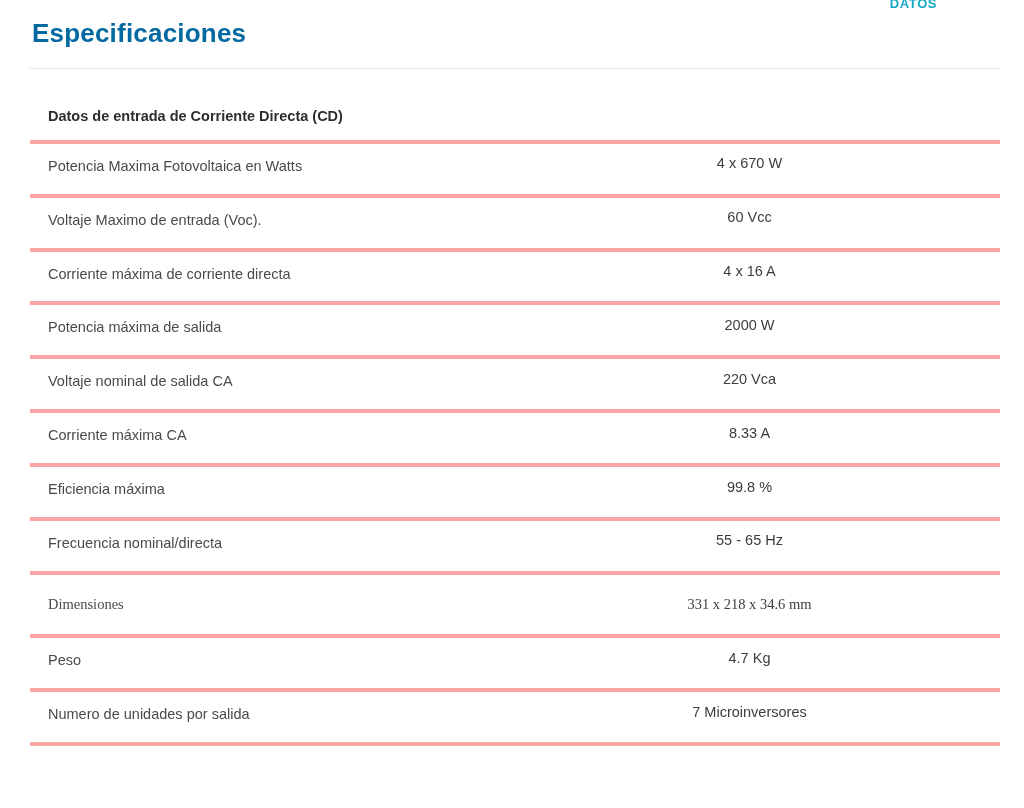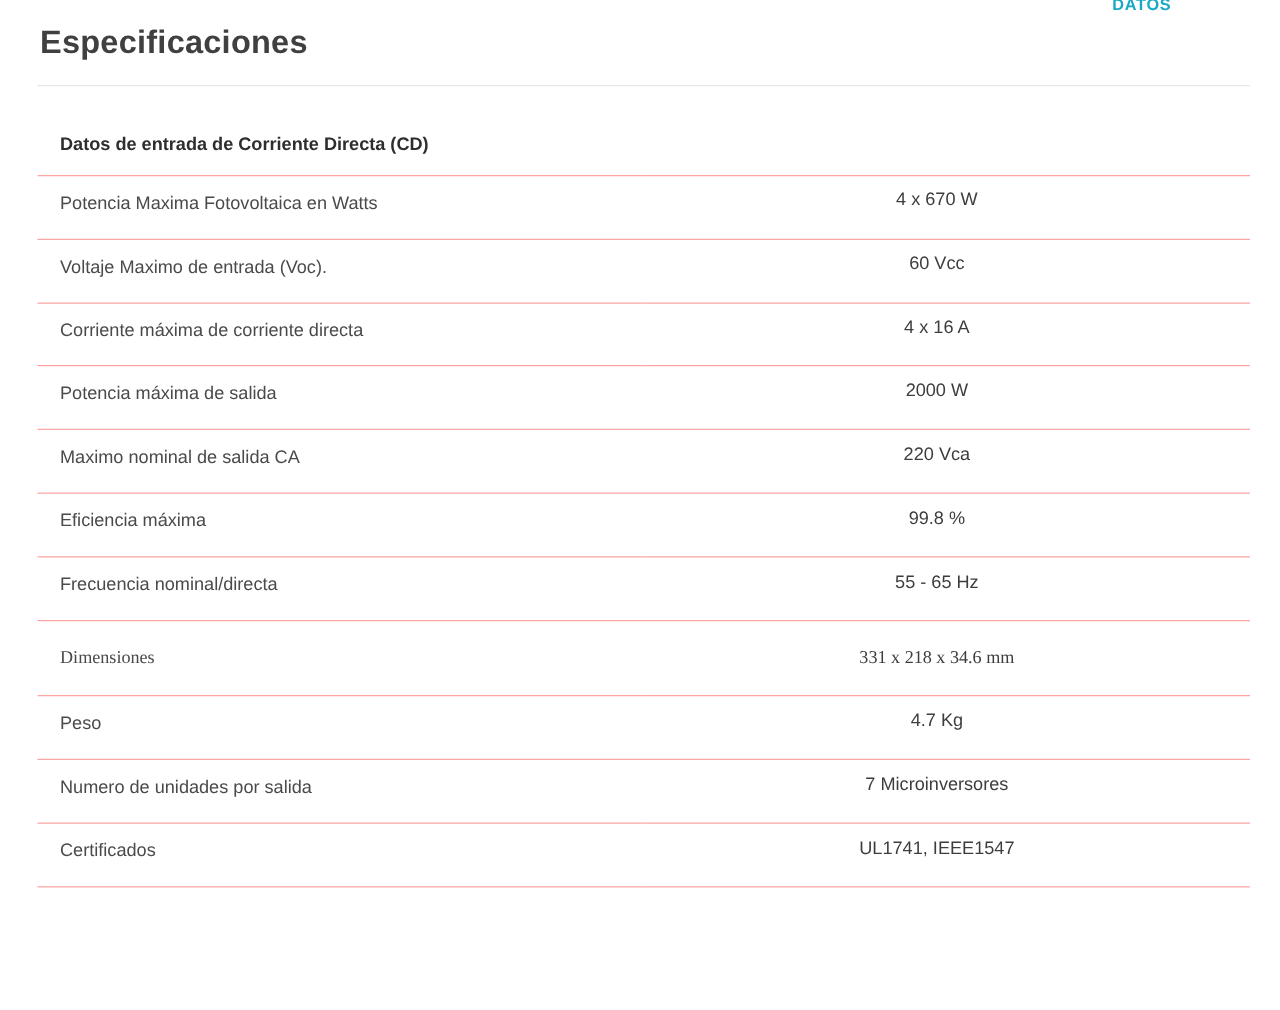--- a/index.html
+++ b/index.html
@@ -26,42 +26,42 @@
     position: relative;
     height: 68px;
     border-bottom: 1px solid #e6e6e6;
   }
   .spec-title {
     position: absolute;
     left: 2px;
     top: 18px;
     font-size: 26px;
     font-weight: bold;
-    color: #404040;
+    color: #0369a1;
     letter-spacing: 0.2px;
   }
   .datos-col-label {
     position: absolute;
     right: 24px;
     top: -4px;
     font-size: 13px;
     font-weight: bold;
     color: #17a9c4;
     letter-spacing: 0.6px;
     width: 125px;
     text-align: center;
   }
   
   .spec-table {
     width: 100%;
     border-collapse: collapse;
     table-layout: fixed;
   }
   .spec-table tr {
-    border-bottom: 1px solid #fca5a5;
+    border-bottom: 4px solid #fca5a5;
   }
   .spec-table td {
     padding: 0;
     vertical-align: middle;
   }
   td.label-cell {
     padding: 13px 10px 18px 18px;
     font-size: 14.5px;
     color: #4a4a4a;
     line-height: 1.3;
@@ -130,24 +130,28 @@
         <td class="value-cell">4 x 16 A</td>
       </tr>
 
 
       <tr>
         <td class="label-cell">Potencia máxima de salida</td>
         <td class="value-cell">2000 W</td>
       </tr>
 
       <tr>
-        <td class="label-cell">Maximo nominal de salida CA</td>
+        <td class="label-cell">Voltaje nominal de salida CA</td>
         <td class="value-cell">220 Vca</td>
       </tr>
 
+      <tr>
+        <td class="label-cell">Corriente máxima CA</td>
+        <td class="value-cell">8.33 A</td>
+      </tr>
 
 
       <tr>
         <td class="label-cell">Eficiencia máxima</td>
         <td class="value-cell">99.8 %</td>
       </tr>
 
       <tr>
         <td class="label-cell">Frecuencia  nominal/directa</td>
         <td class="value-cell">55 - 65 Hz</td>
@@ -161,20 +165,16 @@
       <tr>
         <td class="label-cell">Peso</td>
         <td class="value-cell">4.7 Kg</td>
       </tr>
 
       <tr>
         <td class="label-cell">Numero de unidades por salida</td>
         <td class="value-cell">7 Microinversores</td>
       </tr>
 
-      <tr>
-        <td class="label-cell">Certificados</td>
-        <td class="value-cell">UL1741, IEEE1547</td>
-      </tr>
     </tbody>
   </table>
 
 </div>
 
 </body></html>

